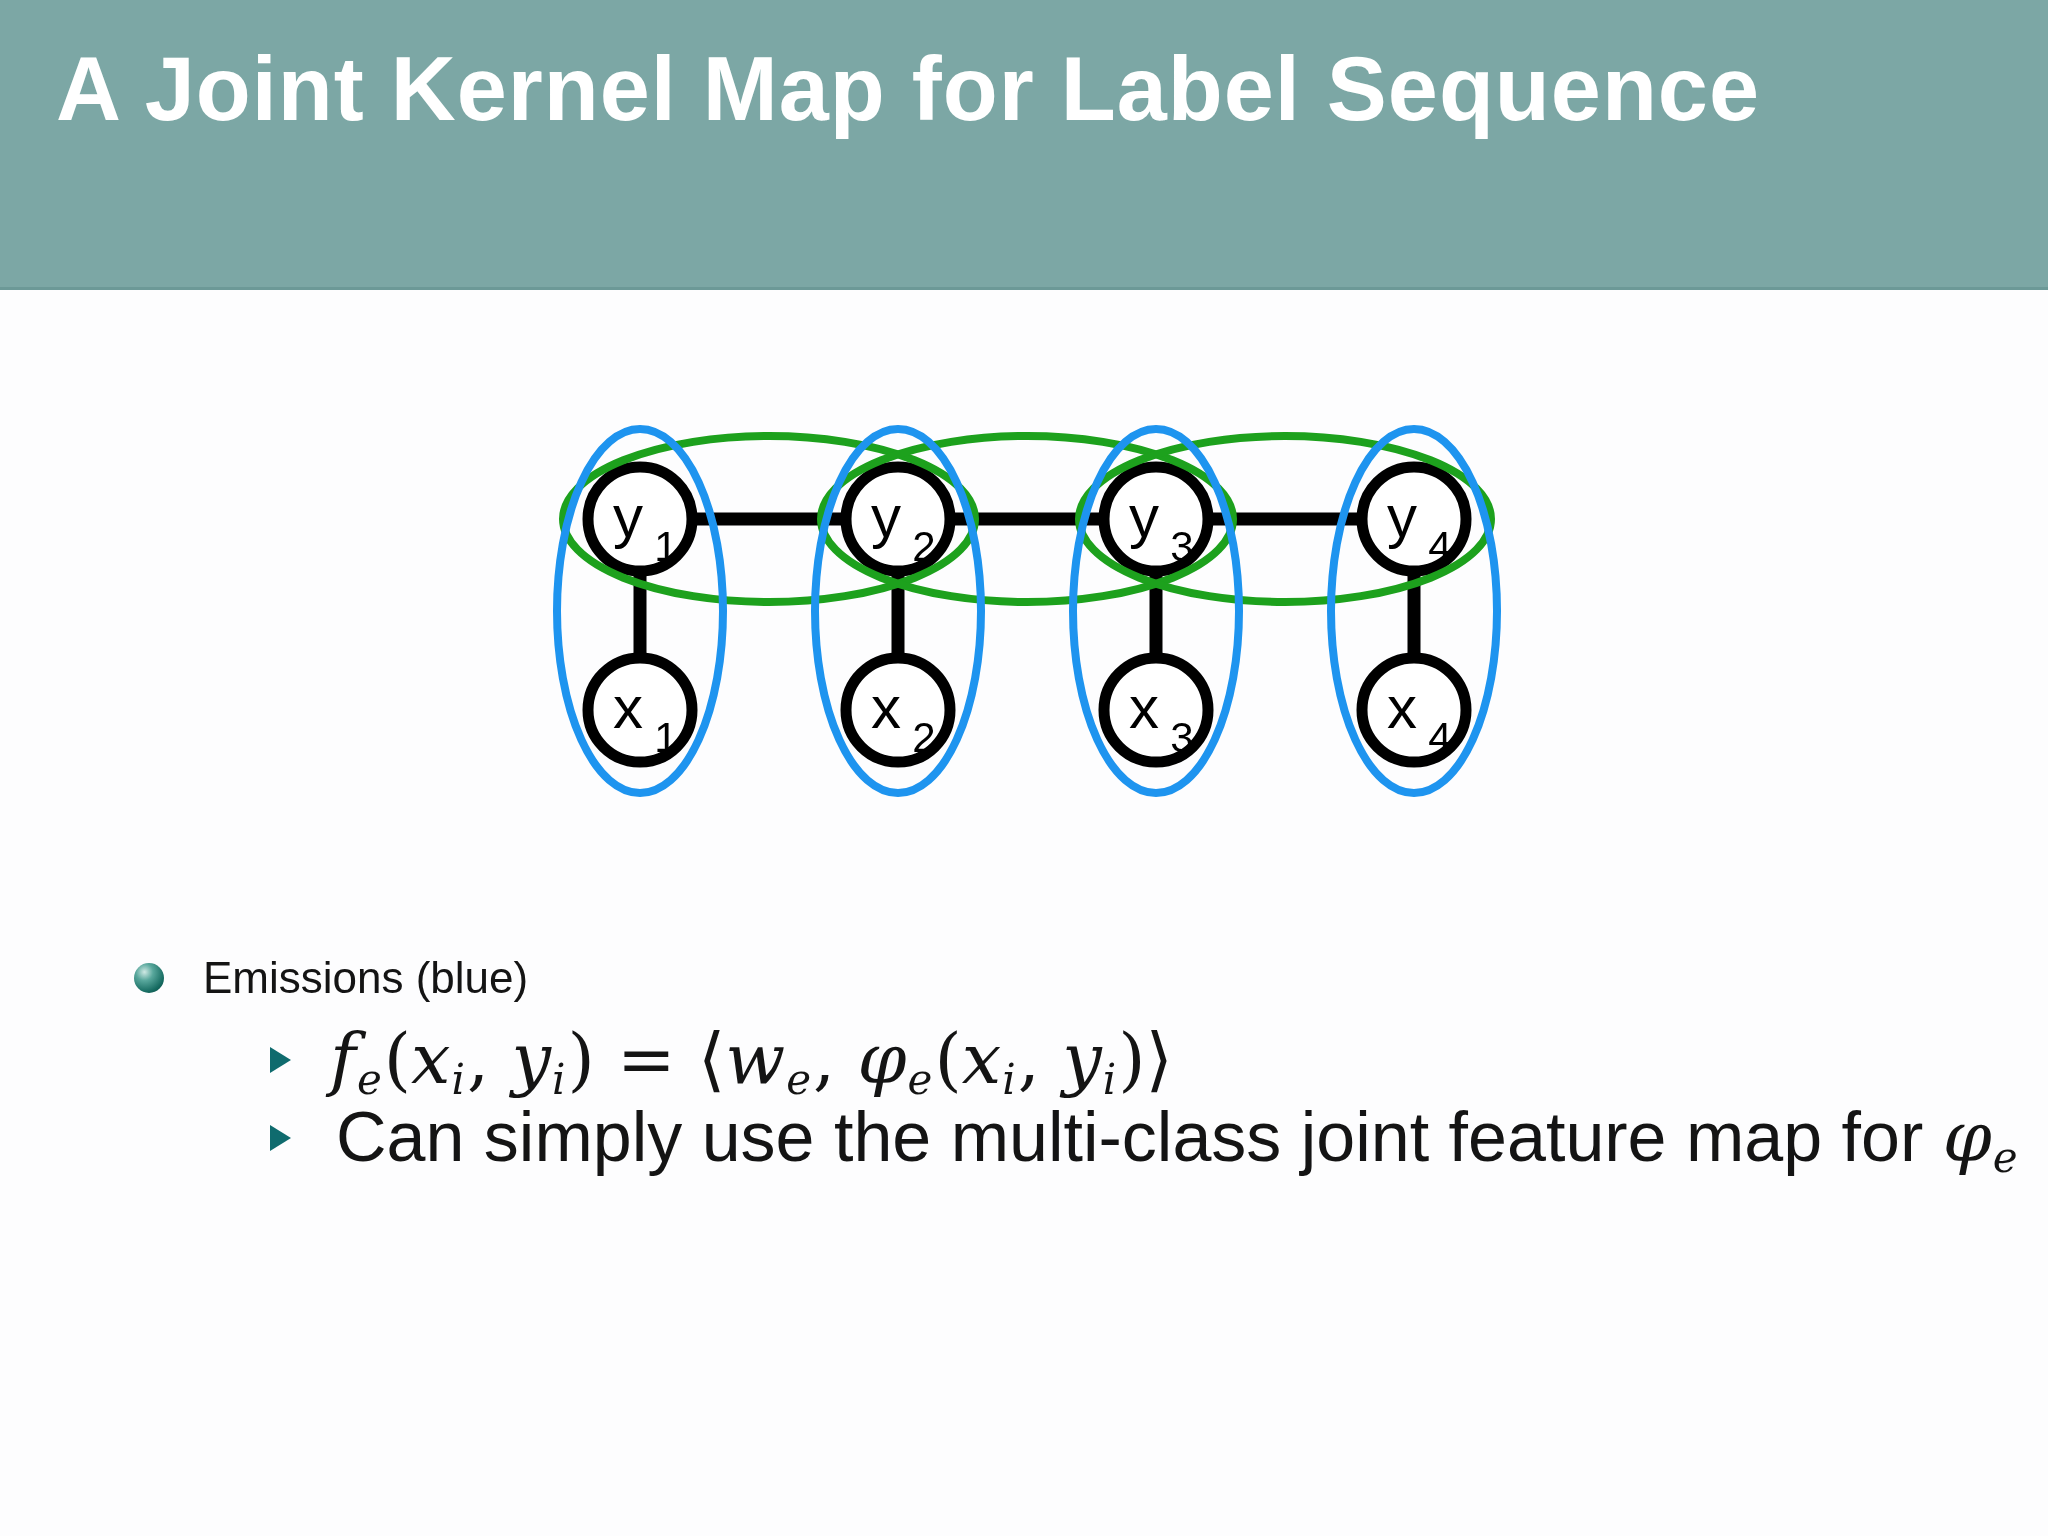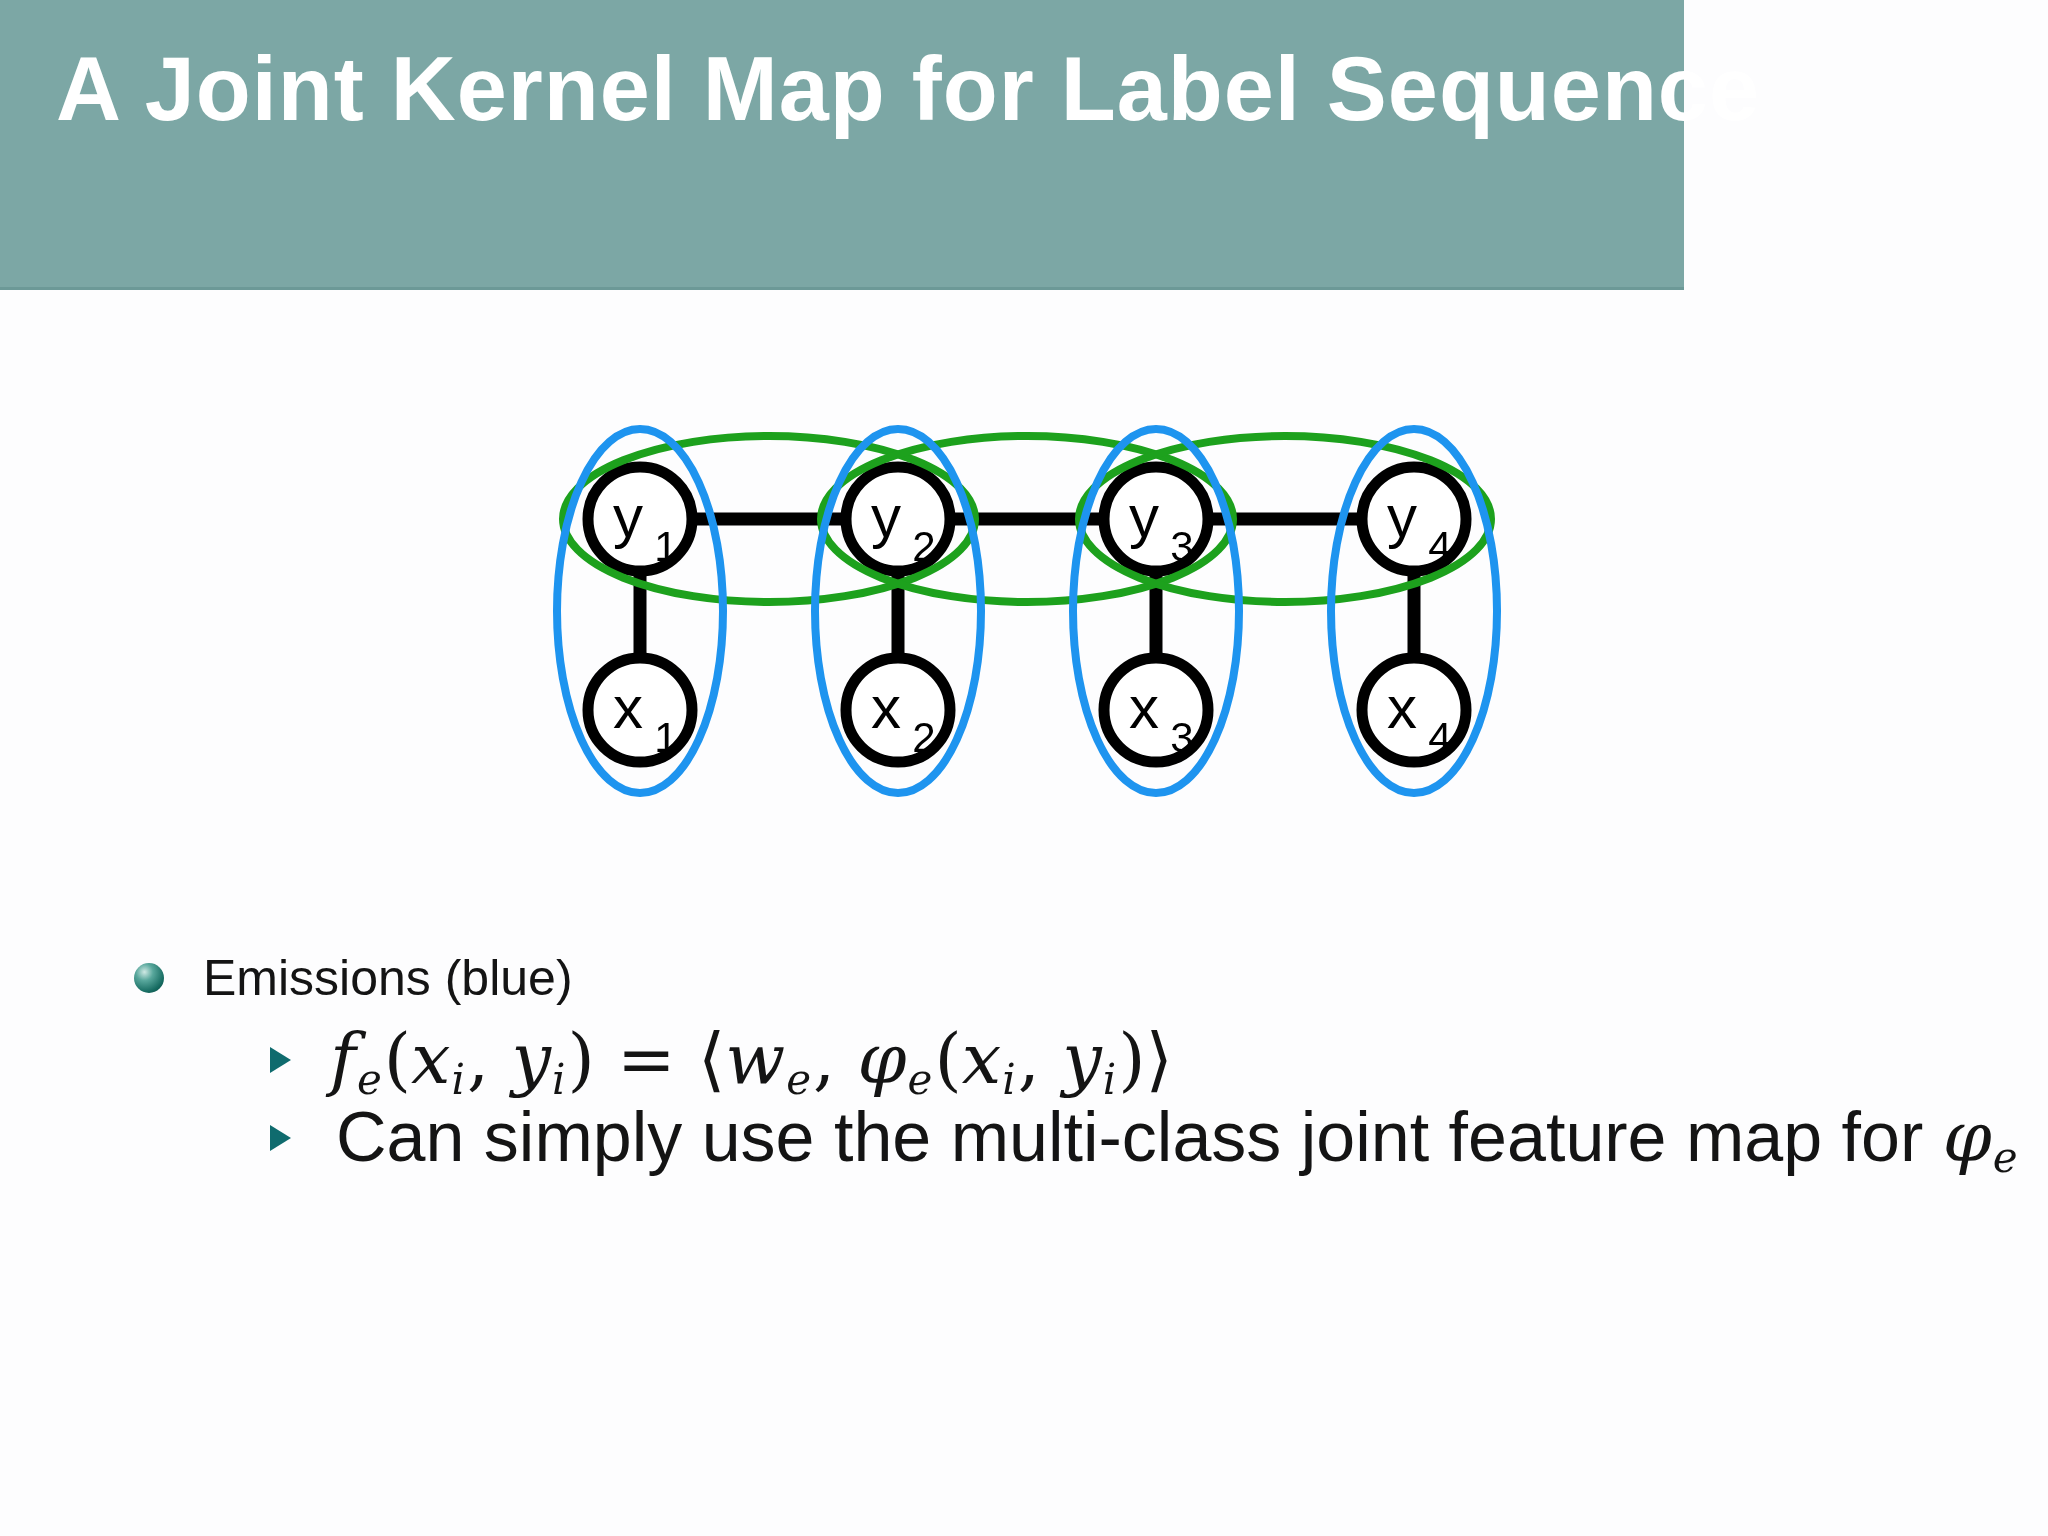--- a/index.html
+++ b/index.html
@@ -8,21 +8,21 @@
     background:#fdfdfe;
     font-family:"Liberation Sans",sans-serif;
     color:#1a1a1a;
     overflow:hidden;
     position:relative;
   }
   .slide{position:absolute;inset:0;width:2048px;height:1536px;}
 
   
   .header{
-    position:absolute;left:0;top:0;width:1684px;height:290px;
+    position:absolute;left:0;top:0;width:2048px;height:290px;
     background:var(--header-bg,#7ca7a5);
     border-bottom:3px solid var(--header-edge,#6c9997);
     box-sizing:border-box;
   }
   .title{
     position:absolute;left:56px;top:27px;
     font-size:90px;font-weight:bold;line-height:125px;
     letter-spacing:1px;color:var(--title-color,#ffffff);
     white-space:nowrap;
   }
@@ -30,21 +30,21 @@
   
   .diagram-svg{position:absolute;left:0;top:0;width:2048px;height:1536px;}
 
   
   .bullet-ball{
     position:absolute;left:134px;top:963px;width:30px;height:30px;border-radius:50%;
     background:radial-gradient(circle at 35% 30%, #cfe9e4 0%, #58a79c 30%, #156a60 70%, #083f39 100%);
   }
   .bullet-main-label{
     position:absolute;left:203px;top:940px;
-    font-size:50px;line-height:76px;white-space:nowrap;color:#141414;
+    font-size:44px;line-height:76px;white-space:nowrap;color:#141414;
   }
   .tri-marker{
     position:absolute;width:0;height:0;
     border-top:13px solid transparent;
     border-bottom:13px solid transparent;
     border-left:21px solid var(--marker-color,#0f6b6e);
   }
   .tri-1{left:270px;top:1047px;}
   .tri-2{left:270px;top:1125px;}
   .sub-line{

